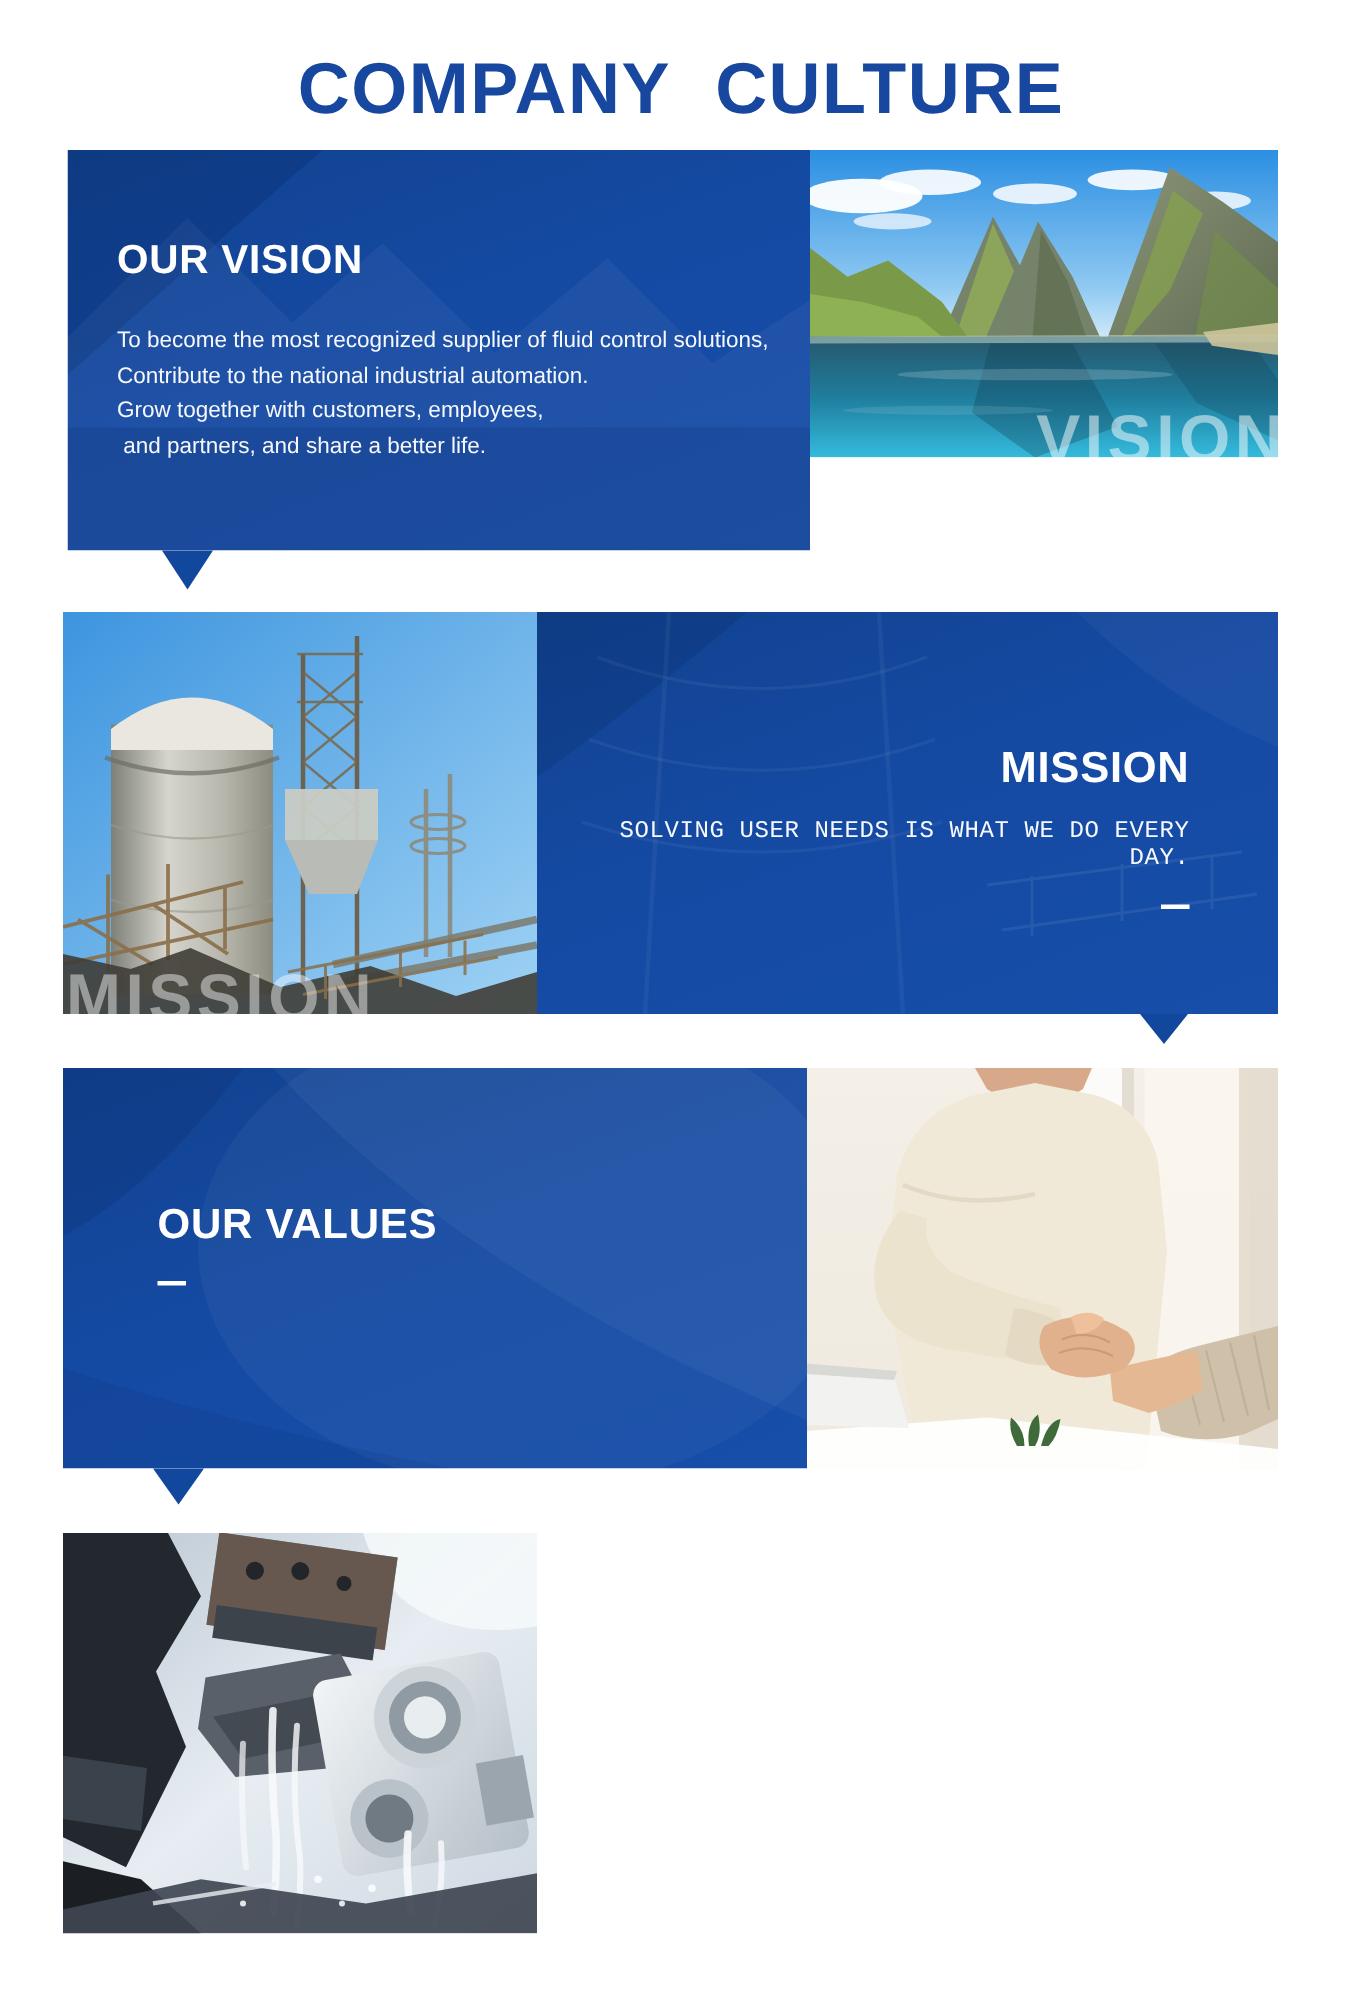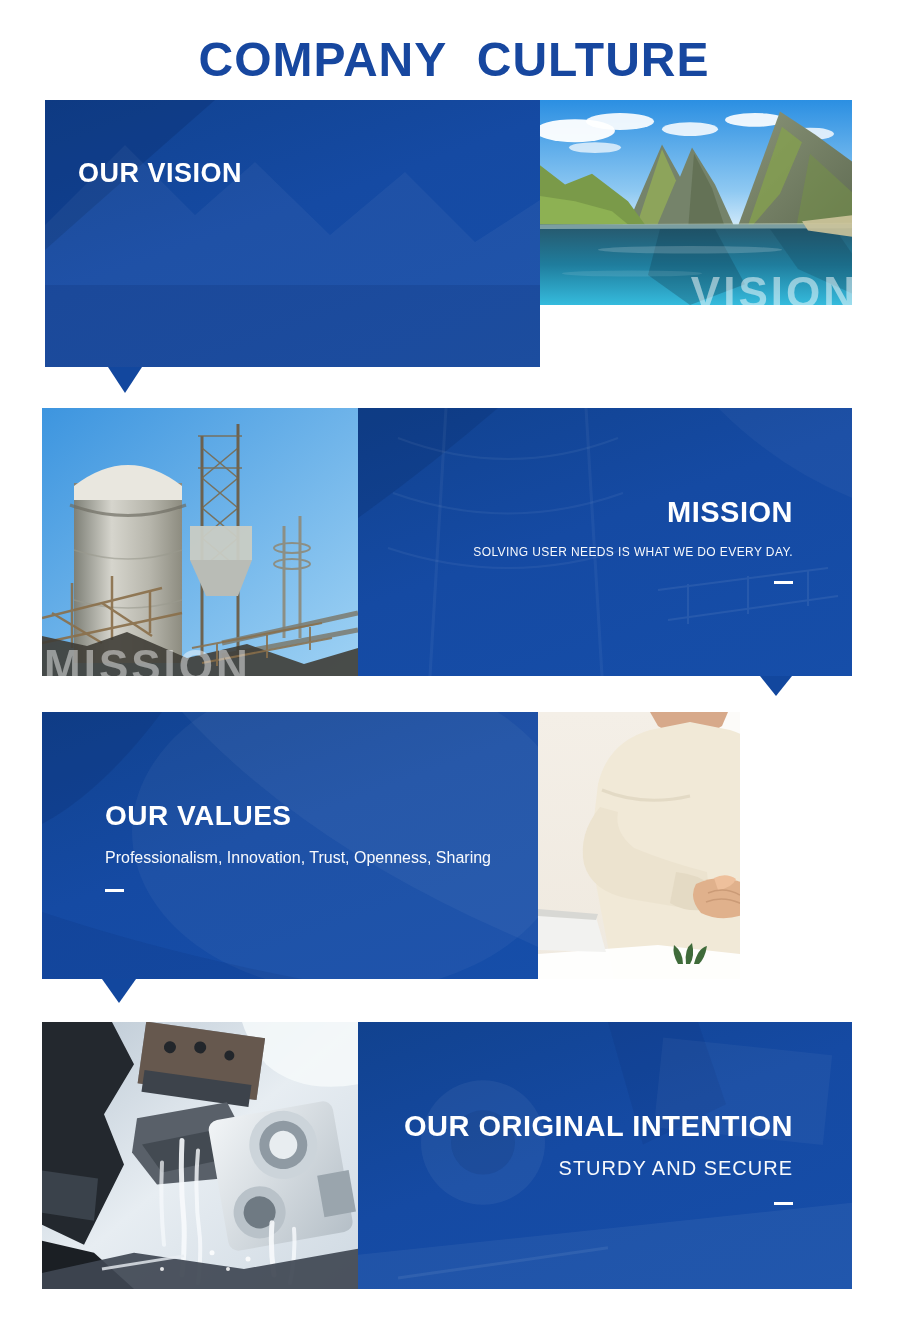--- a/index.html
+++ b/index.html
@@ -13,21 +13,21 @@
   .page-title{
     position:absolute;top:28px;left:0;width:900px;
     text-align:center;
     font-size:48px;font-weight:700;
     letter-spacing:1px;word-spacing:16px;
     color:#17479f;margin:4px;
   }
   .band{position:absolute;display:flex;overflow:hidden;}
   .band-vision{top:100px;left:45px;width:807px;height:267px;justify-content:center;}
   .band-mission{top:408px;left:42px;width:810px;height:268px;}
-  .band-values{top:712px;left:42px;width:698px;height:267px;}
+  .band-values{top:712px;left:42px;width:810px;height:267px;}
   .band-original{top:1022px;left:42px;width:810px;height:267px;}
 
   .panel{
     position:relative;flex:none;
     background:linear-gradient(160deg,#11428f 0%,#154aa3 45%,#164ea9 100%);
     color:#ffffff;overflow:hidden;
   }
   .panel-ghost{position:absolute;inset:0;width:100%;height:100%;pointer-events:none;}
   .panel-inner{position:relative;z-index:2;}
 
@@ -50,21 +50,21 @@
   .vision-lines{margin:26px 0 0 0;font-size:15px;line-height:23.5px;color:rgba(255,255,255,0.96);}
   .vision-line{white-space:pre-wrap;}
   .vision-photo{width:312px;height:205px;}
 
   
   .photo-left{height:100%;}
   .mission-photo,.original-photo{width:316px;}
   .mission-panel,.original-panel{width:494px;height:100%;}
   .right-inner{padding:88px 59px 0 30px;text-align:right;}
   .big-heading{margin:0;font-size:29px;font-weight:700;letter-spacing:0.5px;}
-  .sub-caps{margin:16px 0 0 0;font-size:12px;letter-spacing:0.4px;color:rgba(255,255,255,0.97);}
+  .sub-caps{margin:16px 0 0 0;font-size:16px;letter-spacing:0.4px;color:rgba(255,255,255,0.97);font-family:Liberation Mono, monospace;}
   .sub-caps-lg{margin:14px 0 0 0;font-size:20px;letter-spacing:1px;color:rgba(255,255,255,0.97);}
   .dash{width:19px;height:3px;background:#ffffff;margin-top:22px;}
   .dash-right{margin-left:auto;}
 
   
   .values-panel{width:496px;height:267px;}
   .values-inner{padding:88px 20px 0 63px;}
   .values-heading{margin:0;font-size:28px;font-weight:700;letter-spacing:0.5px;}
   .values-sub{margin:17px 0 0 0;font-size:16px;color:rgba(255,255,255,0.97);}
   .values-photo{width:314px;height:267px;}
@@ -85,20 +85,26 @@
 
   <section class="band band-vision">
     <div class="panel vision-panel">
       <svg class="panel-ghost" viewBox="0 0 495 267" preserveAspectRatio="none">
         <path d="M0 0 L170 0 Q90 70 0 150 Z" fill="#061f55" opacity="0.22"></path>
         <path d="M0 125 L80 45 L150 115 L210 62 L285 135 L360 72 L430 142 L495 100 L495 267 L0 267 Z" fill="#ffffff" opacity="0.045"></path>
         <rect y="185" width="495" height="82" fill="#061f55" opacity="0.14"></rect>
       </svg>
       <div class="panel-inner vision-inner">
         <h2 class="vision-heading">OUR VISION</h2>
+        <div class="vision-lines">
+          <div class="vision-line">To become the most recognized supplier of fluid control solutions,</div>
+          <div class="vision-line">Contribute to the national industrial automation.</div>
+          <div class="vision-line">Grow together with customers, employees,</div>
+          <div class="vision-line"> and partners, and share a better life.</div>
+        </div>
       </div>
     </div>
     <div class="photo vision-photo">
       <svg viewBox="0 0 312 267" preserveAspectRatio="none">
         <defs>
           <linearGradient id="vsky" x1="0" y1="0" x2="0" y2="1">
             <stop offset="0" stop-color="#2b8fe2"></stop>
               <stop offset="0.7" stop-color="#8fc9f2"></stop>
               <stop offset="1" stop-color="#d8edfb"></stop>
           </linearGradient>
@@ -244,21 +250,20 @@
   <section class="band band-values">
     <div class="panel values-panel">
       <svg class="panel-ghost" viewBox="0 0 496 267" preserveAspectRatio="none">
         <path d="M0 0 L120 0 Q60 80 0 112 Z" fill="#061f55" opacity="0.16"></path>
         <ellipse cx="310" cy="120" rx="220" ry="160" fill="#ffffff" opacity="0.04"></ellipse>
         <path d="M140 0 Q250 120 430 205 L496 235 L496 0 Z" fill="#ffffff" opacity="0.045"></path>
         <path d="M0 200 Q120 240 260 267 L0 267 Z" fill="#061f55" opacity="0.1"></path>
       </svg>
       <div class="panel-inner values-inner">
         <h2 class="values-heading">OUR VALUES</h2>
-        <p class="values-sub">Professionalism, Innovation, Trust, Openness, Sharing</p>
         <div class="dash"></div>
       </div>
     </div>
     <div class="photo values-photo">
       <svg viewBox="0 0 314 267" preserveAspectRatio="none">
         <defs>
           <linearGradient id="hbg" x1="0" y1="0" x2="0" y2="1">
             <stop offset="0" stop-color="#f4efe7"></stop>
               <stop offset="1" stop-color="#efe9df"></stop>
           </linearGradient>
@@ -348,30 +353,15 @@
         <path d="M0 266 L0 250 L92 230 L202 246 L316 226 L316 266 Z" fill="#3f4752" opacity="0.92"></path>
         <path d="M60 246 L142 233" stroke="#e8eef2" stroke-width="3" opacity="0.8" fill="none"></path>
         <g fill="#ffffff" opacity="0.85">
           <circle cx="170" cy="230" r="2.5"></circle>
             <circle cx="186" cy="246" r="2"></circle>
             <circle cx="206" cy="236" r="2.5"></circle>
             <circle cx="120" cy="246" r="2"></circle>
         </g>
       </svg>
     </div>
-    <div class="panel original-panel">
-      <svg class="panel-ghost" viewBox="0 0 494 266" preserveAspectRatio="none">
-        <circle cx="125" cy="120" r="62" fill="#ffffff" opacity="0.05"></circle>
-        <circle cx="125" cy="120" r="32" fill="#061f55" opacity="0.12"></circle>
-        <path d="M250 0 L340 0 L368 82 L285 122 Z" fill="#061f55" opacity="0.1"></path>
-        <rect x="300" y="24" width="170" height="90" fill="#ffffff" opacity="0.04" transform="rotate(6 385 69)"></rect>
-        <path d="M0 232 L494 180 L494 266 L0 266 Z" fill="#ffffff" opacity="0.05"></path>
-        <path d="M40 255 L250 225" stroke="#ffffff" stroke-width="3" opacity="0.07" fill="none"></path>
-      </svg>
-      <div class="panel-inner right-inner">
-        <h2 class="big-heading">OUR ORIGINAL INTENTION</h2>
-        <p class="sub-caps-lg">STURDY AND SECURE</p>
-        <div class="dash dash-right"></div>
-      </div>
-    </div>
   </section>
 
 </div>
 
 </body></html>

